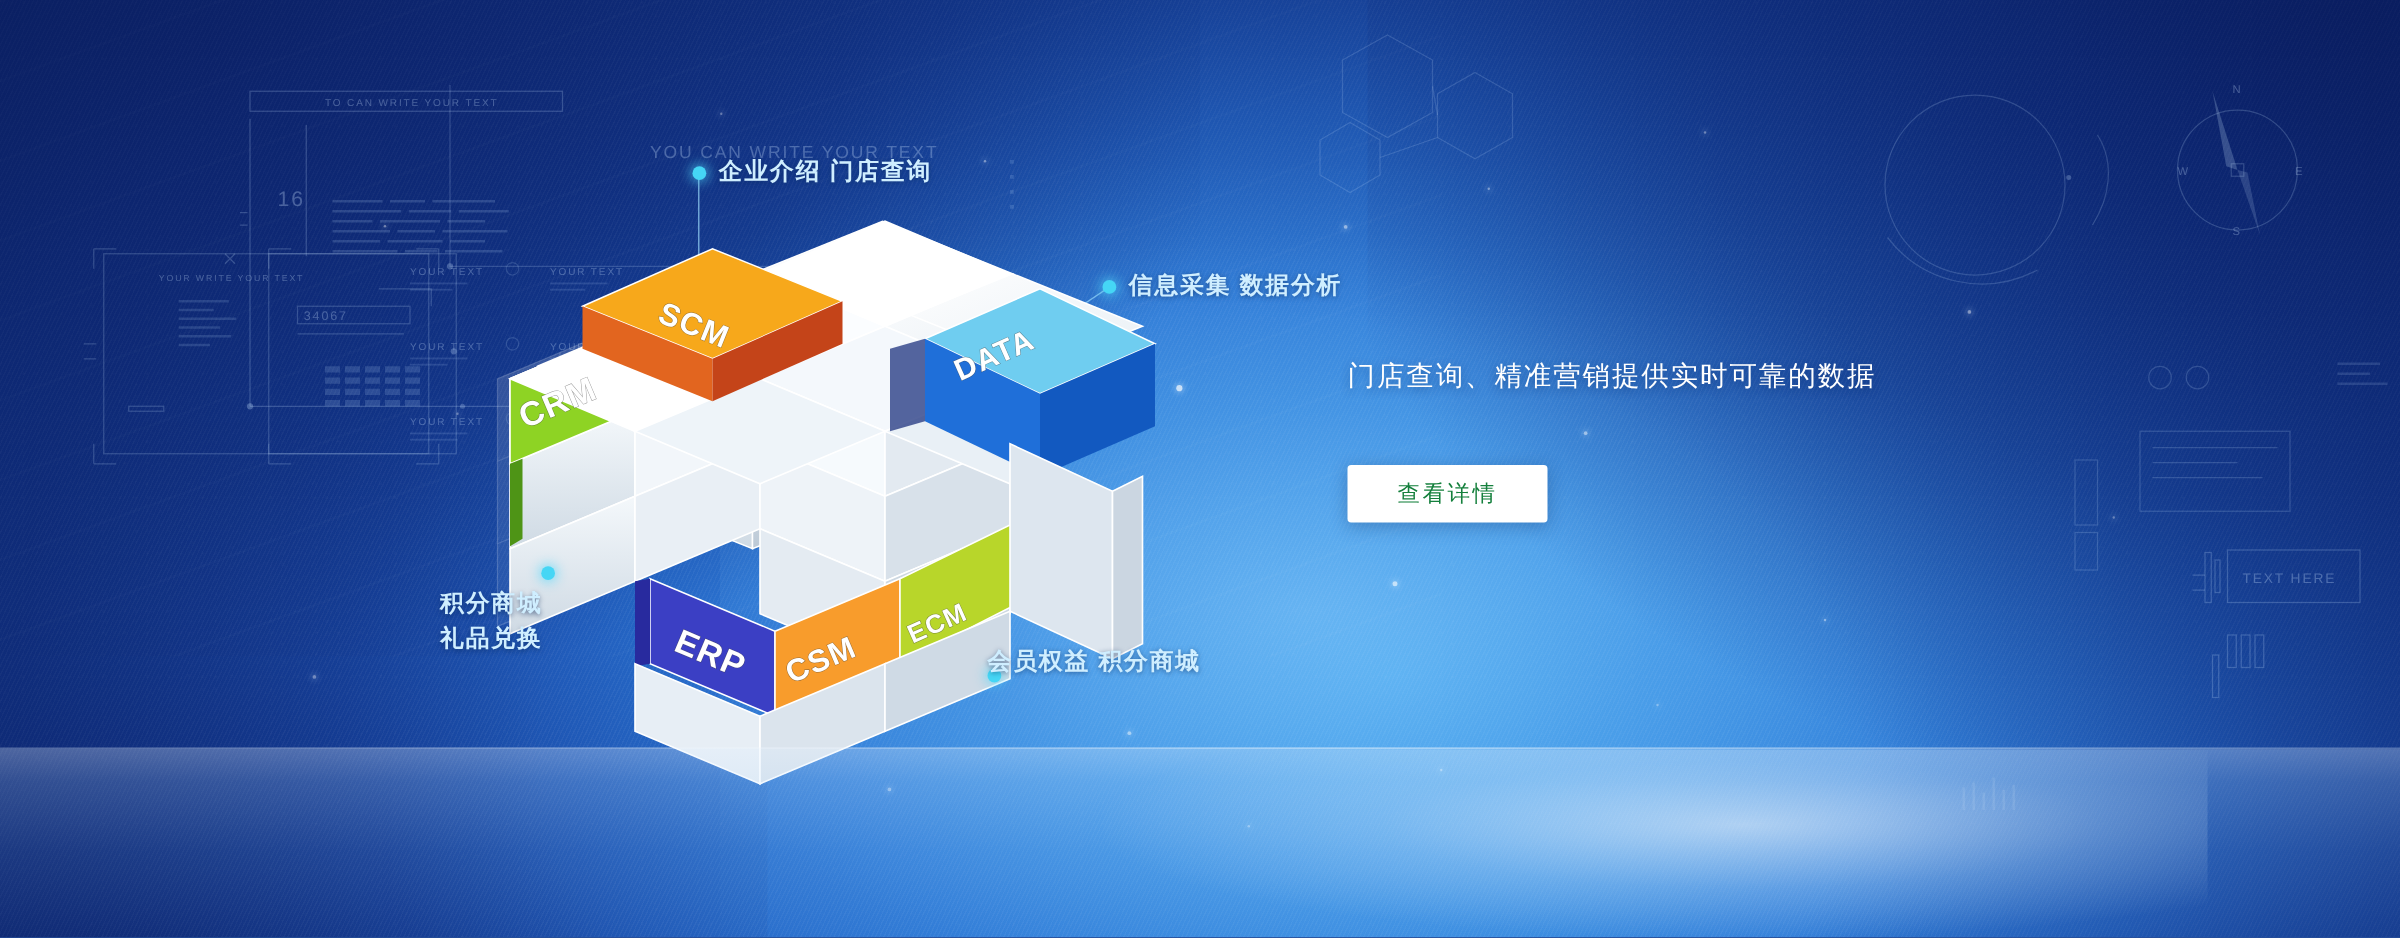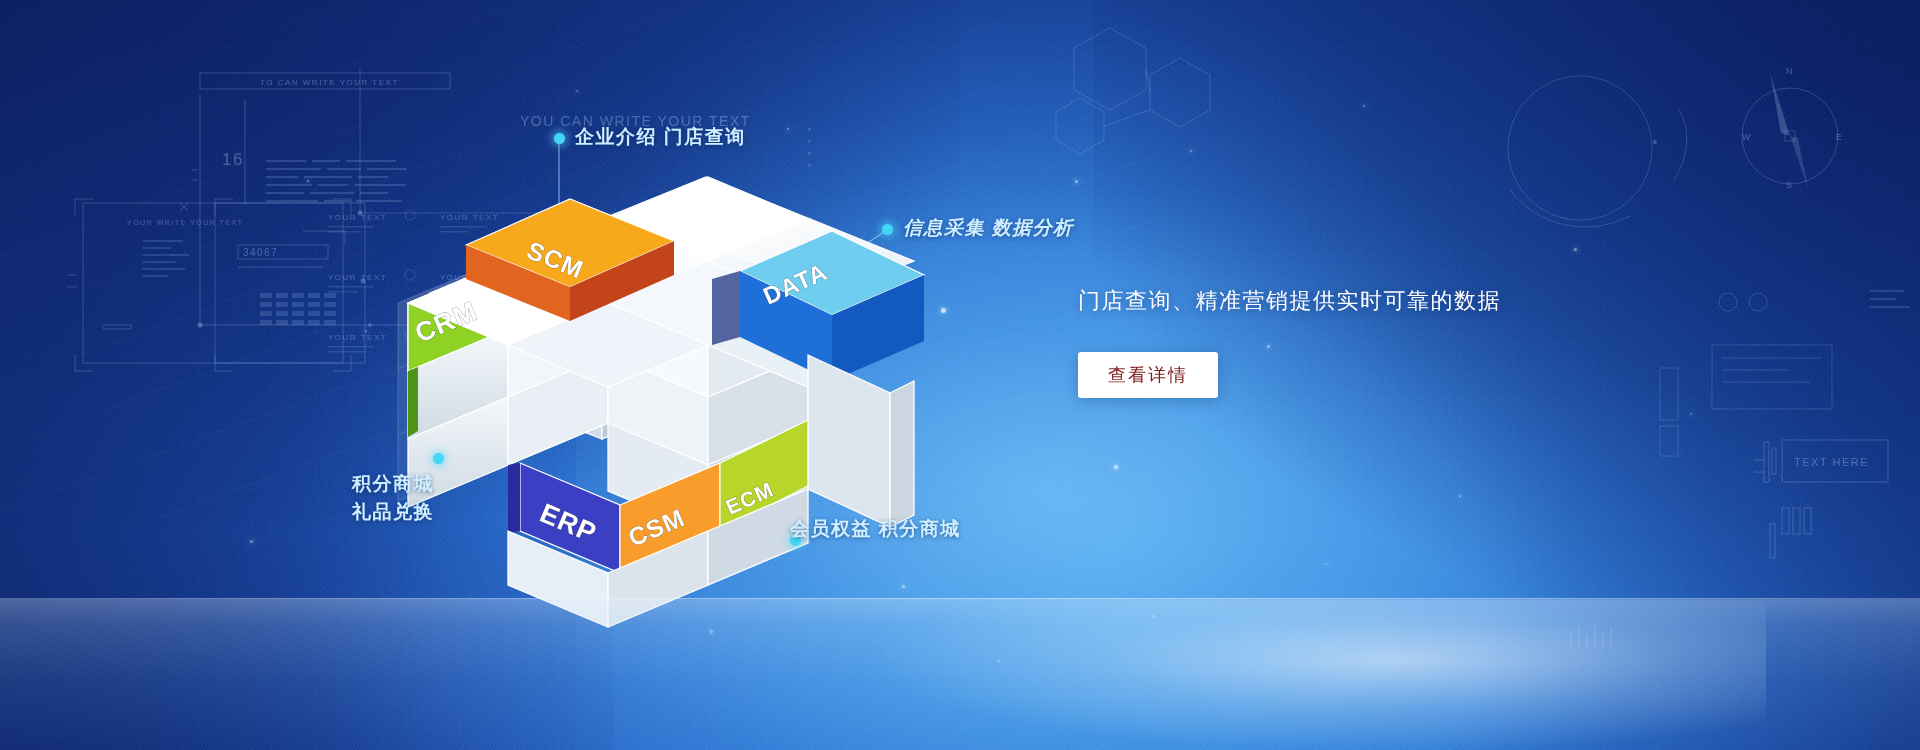--- a/index.html
+++ b/index.html
@@ -139,25 +139,25 @@
     letter-spacing:4px; line-height:1.06;
     text-shadow:0 3px 16px rgba(8,40,100,.45);
   }
   .subhead{
     margin-top:24px;
     font-size:22px; color:#ffffff; font-weight:400;
     letter-spacing:1.5px;
     text-shadow:0 2px 8px rgba(8,40,100,.45);
   }
   .cta{
-    margin-top:36px;
+    margin-top:56px;
     display:inline-flex; align-items:center; justify-content:center;
-    width:140px; height:46px;
+    width:160px; height:46px;
     background:#ffffff; border:none; border-radius:3px;
-    color:#7f1d1d; font-size:18px; letter-spacing:2px;
+    color:#15803d; font-size:18px; letter-spacing:2px;
     font-family:"Liberation Sans","DejaVu Sans",sans-serif;
     cursor:pointer;
     box-shadow:0 3px 14px rgba(10,40,95,.28);
   }
 </style>
 </head>
 <body>
 
 <div class="banner">
 
@@ -555,21 +555,21 @@
     </svg>
   </div>
 
   <div class="callout">
     <span class="dot" style="left:554px; top:133px;"></span>
     <span class="txt" style="left:575px; top:124px;">企业介绍 门店查询</span>
   </div>
 
   <div class="callout">
     <span class="dot" style="left:882px; top:224px;"></span>
-    <span class="txt" style="left:903px; top:215px;font-style:italic;">信息采集 数据分析</span>
+    <span class="txt" style="left:903px; top:215px;">信息采集 数据分析</span>
   </div>
 
   <div class="callout">
     <span class="dot" style="left:433px; top:453px;"></span>
     <span class="txt two-line" style="left:352px; top:470px; text-align:left;">
       <span>积分商城</span><br>
       <span>礼品兑换</span>
     </span>
   </div>
 

